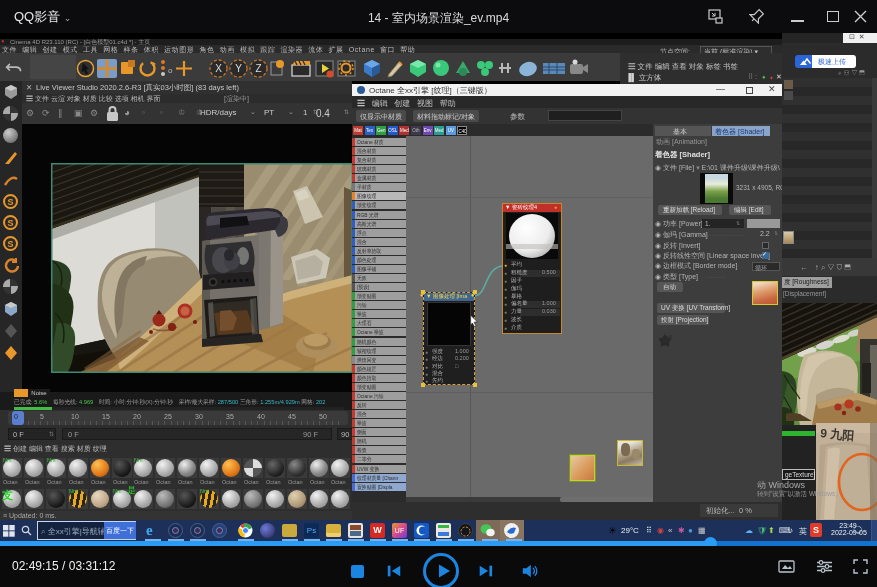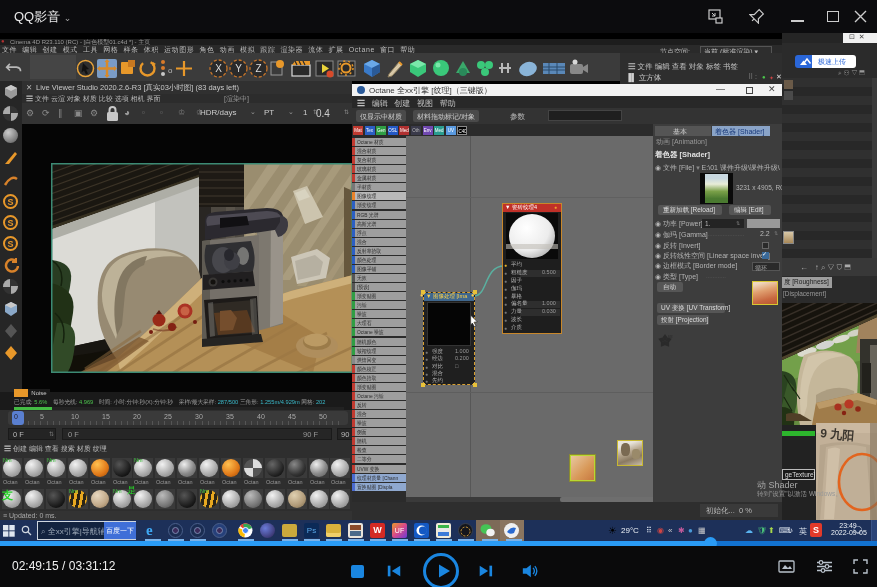--- a/index.html
+++ b/index.html
@@ -5,20 +5,21 @@
 html,body{width:877px;height:587px;overflow:hidden;background:#000;}
 body{font-family:"Liberation Sans",sans-serif;}
 #root{position:relative;width:877px;height:587px;background:#000;}
 .abs{position:absolute;}
 .t{position:absolute;white-space:nowrap;}
 </style></head>
 <body>
 <div id="root">
 <div class="abs" style="left:0;top:0;width:877px;height:33px;background:#0c0c0e;">
  <span class="t" style="left:14px;top:8px;font-size:13px;color:#e8e8e8;">QQ影音 <span style="color:#aaa;font-size:9px;">⌄</span></span>
+ <span class="t" style="left:0;top:10px;width:877px;text-align:center;font-size:12px;color:#dcdcdc;">14 - 室内场景渲染_ev.mp4</span>
  <svg class="abs" style="left:708px;top:9px;" width="16" height="16" viewBox="0 0 16 16">
         <rect x="1" y="1" width="11" height="9" fill="none" stroke="#ccc" stroke-width="1.2"></rect>
         <rect x="8" y="9" width="6" height="5" fill="#0c0c0e" stroke="#ccc" stroke-width="1.2"></rect>
         <path d="M4 4l3 3M7 4v3h-3" stroke="#ccc" stroke-width="1" fill="none"></path>
       </svg>
  <svg class="abs" style="left:749px;top:8px;" width="16" height="16" viewBox="0 0 16 16">
         <path d="M5 2v7l-3 3h12l-3-3V2z M8 12v3" fill="none" stroke="#ccc" stroke-width="1.2" transform="rotate(45 8 8)"></path>
       </svg>
  <div class="abs" style="left:791px;top:20px;width:13px;height:2px;background:#ccc;"></div>
  <div class="abs" style="left:827px;top:11px;width:12px;height:11px;border:1.5px solid #ccc;"></div>
@@ -905,21 +906,21 @@
 <text x="4" y="14" font-size="12" fill="#3a352e" font-family="Liberation Sans" font-weight="bold" transform="rotate(5 4 14)">9 九阳</text>
 <path d="M4 22q24-6 50 0l7 76H0z" fill="#b5a48c"></path>
 <path d="M10 24q20-5 40 0l6 74H4z" fill="#c0af97"></path>
 <path d="M12 26q8-3 12 0l-6 70H8z" fill="#cfbfa7"></path>
 <ellipse cx="46" cy="59" rx="23" ry="28" fill="none" stroke="#e2641e" stroke-width="2.6"></ellipse>
 <path d="M54 0h7v98h-7z" fill="#7e6e58" opacity="0.55"></path>
 </svg>
     <div class="abs" style="left:782px;top:469px;width:33px;height:11px;background:#1a1a1a;border:1px solid #bbb;">
       <span class="t" style="left:2px;top:1px;font-size:6.5px;color:#ddd;">geTexture]</span>
     </div>
-    <span class="t" style="left:757px;top:479px;font-size:9px;color:#aaa;">动 Shader</span>
+    <span class="t" style="left:757px;top:479px;font-size:9px;color:#aaa;">动 Windows</span>
     <span class="t" style="left:757px;top:490px;font-size:6.5px;color:#999;">转到"设置"以激活 Windows。</span>
 <div class="abs" style="left:0;top:520px;width:877px;height:21px;background:#1d3059;">
  <svg class="abs" style="left:3px;top:5px;" width="12" height="12" viewBox="0 0 12 12">
         <rect x="0" y="0" width="5.4" height="5.4" fill="#dfe6ef"></rect>
         <rect x="6.3" y="0" width="5.4" height="5.4" fill="#dfe6ef"></rect>
         <rect x="0" y="6.3" width="5.4" height="5.4" fill="#dfe6ef"></rect>
         <rect x="6.3" y="6.3" width="5.4" height="5.4" fill="#dfe6ef"></rect>
       </svg>
  <svg class="abs" style="left:21px;top:5px;" width="11" height="11" viewBox="0 0 11 11">
         <circle cx="4.5" cy="4.5" r="3.2" fill="none" stroke="#cfd6df" stroke-width="1.2"></circle>

